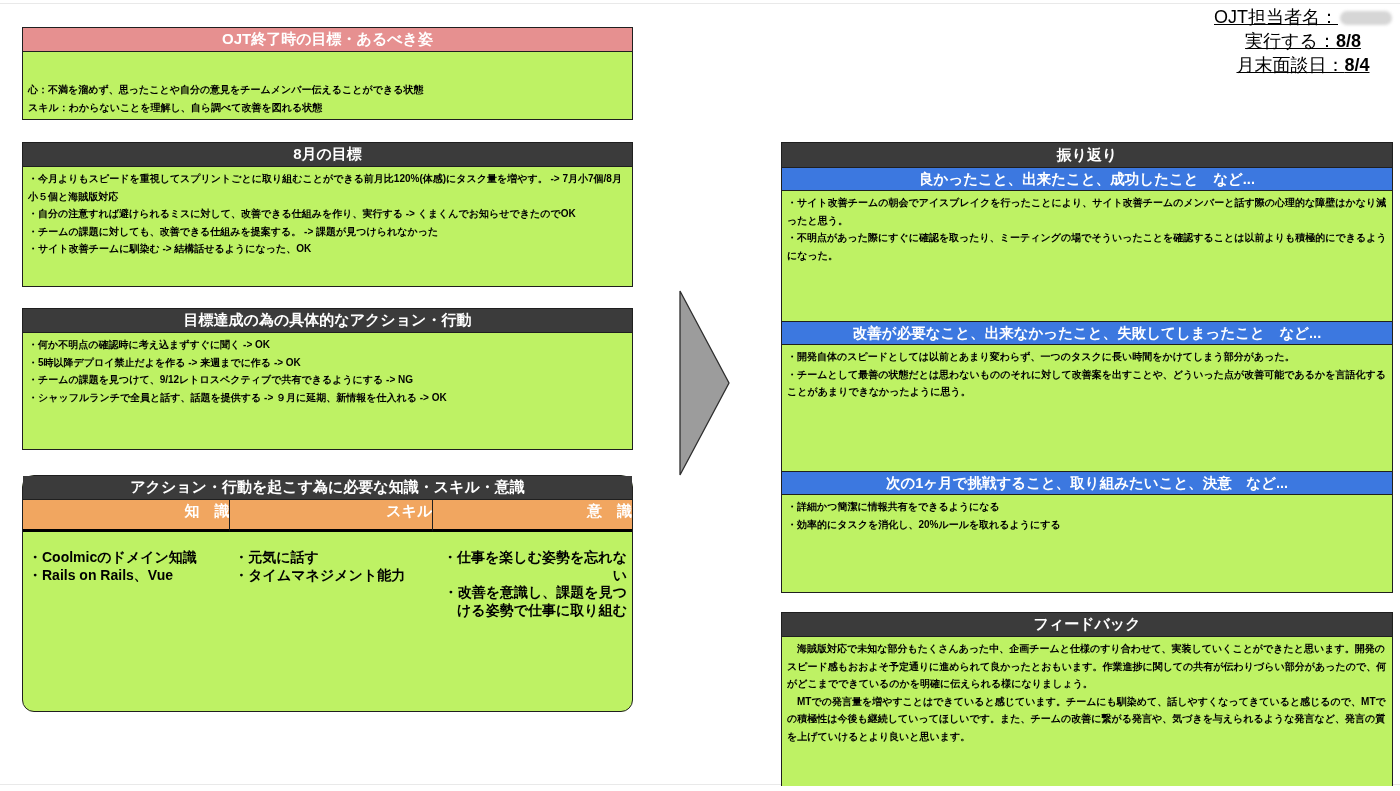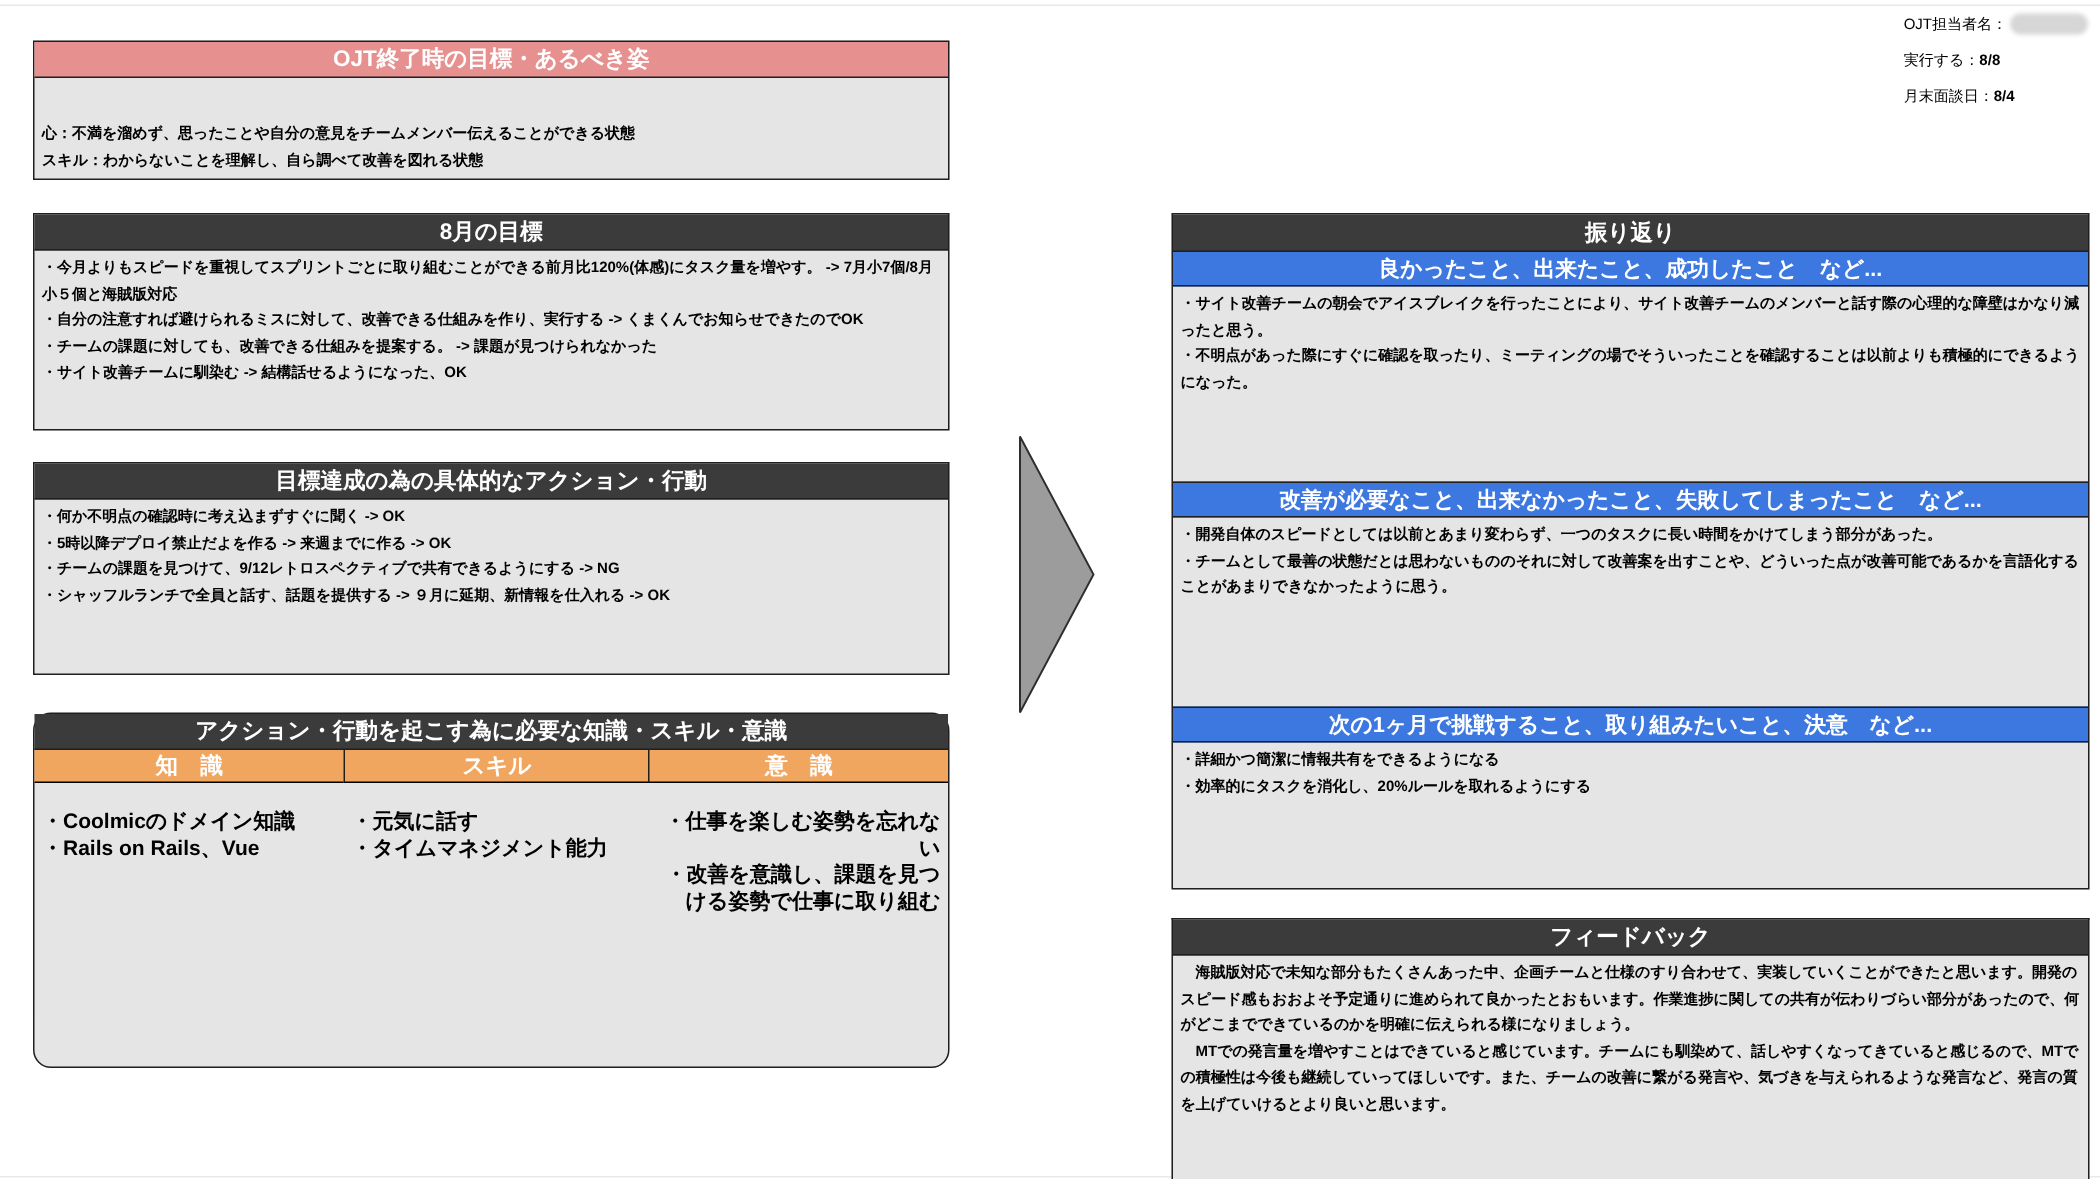--- a/index.html
+++ b/index.html
@@ -2,43 +2,43 @@
 <html><head>
 <meta charset="utf-8">
 <style>
   html,body{margin:0;padding:0;background:#fff;}
   .page{
     position:relative;width:1400px;height:791px;background:#ffffff;
     font-family:"Liberation Sans",sans-serif;color:#000;overflow:hidden;
   }
   .pageline{position:absolute;left:0;width:1400px;height:1px;background:#e9e9e9;}
   
-  .meta{position:absolute;top:5px;right:8px;text-align:left;font-size:10px;line-height:24px;}
+  .meta{position:absolute;top:5px;right:8px;text-align:center;font-size:18px;line-height:24px;text-decoration:underline;}
   .meta .row{white-space:nowrap;}
   .meta .val{font-weight:bold;}
   .redact{display:inline-block;width:52px;height:14px;background:#d6d6d6;border-radius:8px;
     vertical-align:middle;margin-left:2px;filter:blur(1.5px);}
   
-  .box{position:absolute;border:1px solid #1f1f1f;background:#e5e5e5;box-sizing:border-box;display:flex;flex-direction:column;}
+  .box{position:absolute;border:1px solid #1f1f1f;background:#bef264;box-sizing:border-box;display:flex;flex-direction:column;}
   .hdr{flex:0 0 auto;text-align:center;color:#fff;font-weight:bold;font-size:15px;
     border-bottom:1px solid #1f1f1f;display:flex;align-items:center;justify-content:center;}
   .hdr.dark{background:#3b3b3b;height:23px;}
   .hdr.red{background:#e69090;height:23px;}
   .hdr.blue{background:#3c78e0;height:22px;font-size:14.5px;}
   .bt{border-top:1px solid #1f1f1f;}
   .body{flex:1 1 auto;font-size:10px;font-weight:bold;line-height:17.5px;padding:3px 5px;overflow:hidden;}
   .body.pad-top{padding-top:29px;}
   .sect{flex:0 0 auto;}
   
   .cols{display:flex;flex:0 0 auto;}
   .cols .cell{box-sizing:border-box;}
   .cols .cell + .cell{border-left:1px solid #1f1f1f;}
   .c1{width:33.9%;} .c2{width:33.3%;} .c3{width:32.8%;text-align:right;}
-  .ohdr{background:#f1a660;color:#fff;font-weight:bold;font-size:15px;text-align:center;
-    height:22px;line-height:22px;border-bottom:1px solid #000000;}
+  .ohdr{background:#f1a660;color:#fff;font-weight:bold;font-size:15px;text-align:right;
+    height:32px;line-height:22px;border-bottom:3px solid #000000;}
   .tbody{flex:1 1 auto;display:flex;}
   .tbody .cell{font-size:14px;font-weight:bold;line-height:17.5px;padding:17px 5px;}
   
   .arrow{position:absolute;left:679px;top:290px;}
   
   .para{margin:0;}
 </style>
 </head>
 <body>
 

